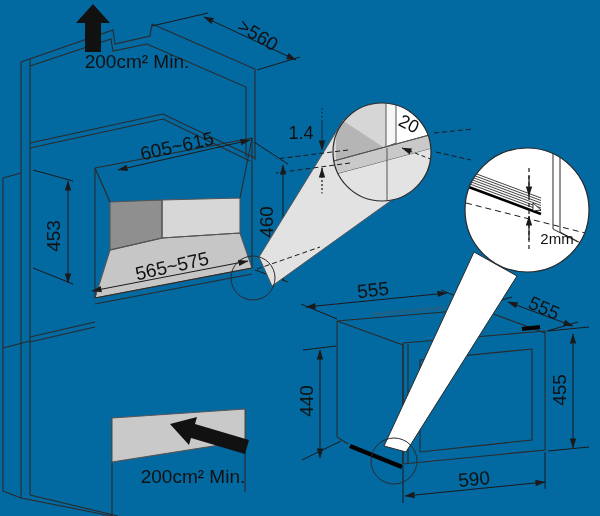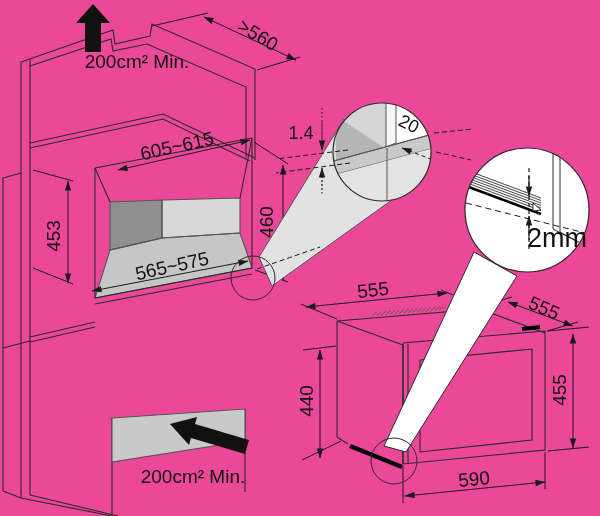--- a/index.html
+++ b/index.html
@@ -1,16 +1,16 @@
 <!DOCTYPE html>
 <html><head>
 <meta charset="utf-8">
 <style>
   html,body{margin:0;padding:0;background:#ffffff;}
-  #stage{position:relative;width:600px;height:516px;background:#ec4899;overflow:hidden;
+  #stage{position:relative;width:600px;height:516px;background:#0369a1;overflow:hidden;
          font-family:"Liberation Sans", sans-serif;}
   #stage svg{position:absolute;left:0;top:0;}
   .lbl{position:absolute;color:#111;font-size:19px;white-space:nowrap;
        transform:translate(-50%,-50%);line-height:1;}
   .r-90{transform:translate(-50%,-50%) rotate(-90deg);}
   .small{font-size:18px;}
 </style>
 </head>
 <body>
 
@@ -152,21 +152,21 @@
   <div class="lbl" style="left:137px;top:61px;">200cm² Min.</div>
   <div class="lbl" style="left:258px;top:35px;transform:translate(-50%,-50%) rotate(31deg);">&gt;560</div>
   <div class="lbl" style="left:177px;top:146px;transform:translate(-50%,-50%) rotate(-12.5deg);">605~615</div>
   <div class="lbl r-90" style="left:53px;top:236px;">453</div>
   <div class="lbl r-90" style="left:266px;top:222px;">460</div>
   <div class="lbl" style="left:172px;top:266px;transform:translate(-50%,-50%) rotate(-12.5deg);">565~575</div>
   <div class="lbl" style="left:193px;top:476px;">200cm² Min.</div>
 
   <div class="lbl small" style="left:301px;top:133px;">1.4</div>
   <div class="lbl small" style="left:409px;top:124px;transform:translate(-50%,-50%) rotate(27deg);">20</div>
-  <div class="lbl" style="left:557px;top:238px;font-size:27px;">2mm</div>
+  <div class="lbl" style="left:557px;top:238px;font-size:15px;">2mm</div>
 
   <div class="lbl" style="left:373px;top:290px;transform:translate(-50%,-50%) rotate(-6.5deg);">555</div>
   <div class="lbl" style="left:544px;top:308px;transform:translate(-50%,-50%) rotate(24deg);">555</div>
   <div class="lbl r-90" style="left:306px;top:401px;">440</div>
   <div class="lbl r-90" style="left:559px;top:390px;">455</div>
   <div class="lbl" style="left:474px;top:479px;transform:translate(-50%,-50%) rotate(-6deg);">590</div>
 
 </div>
 
 </body></html>

